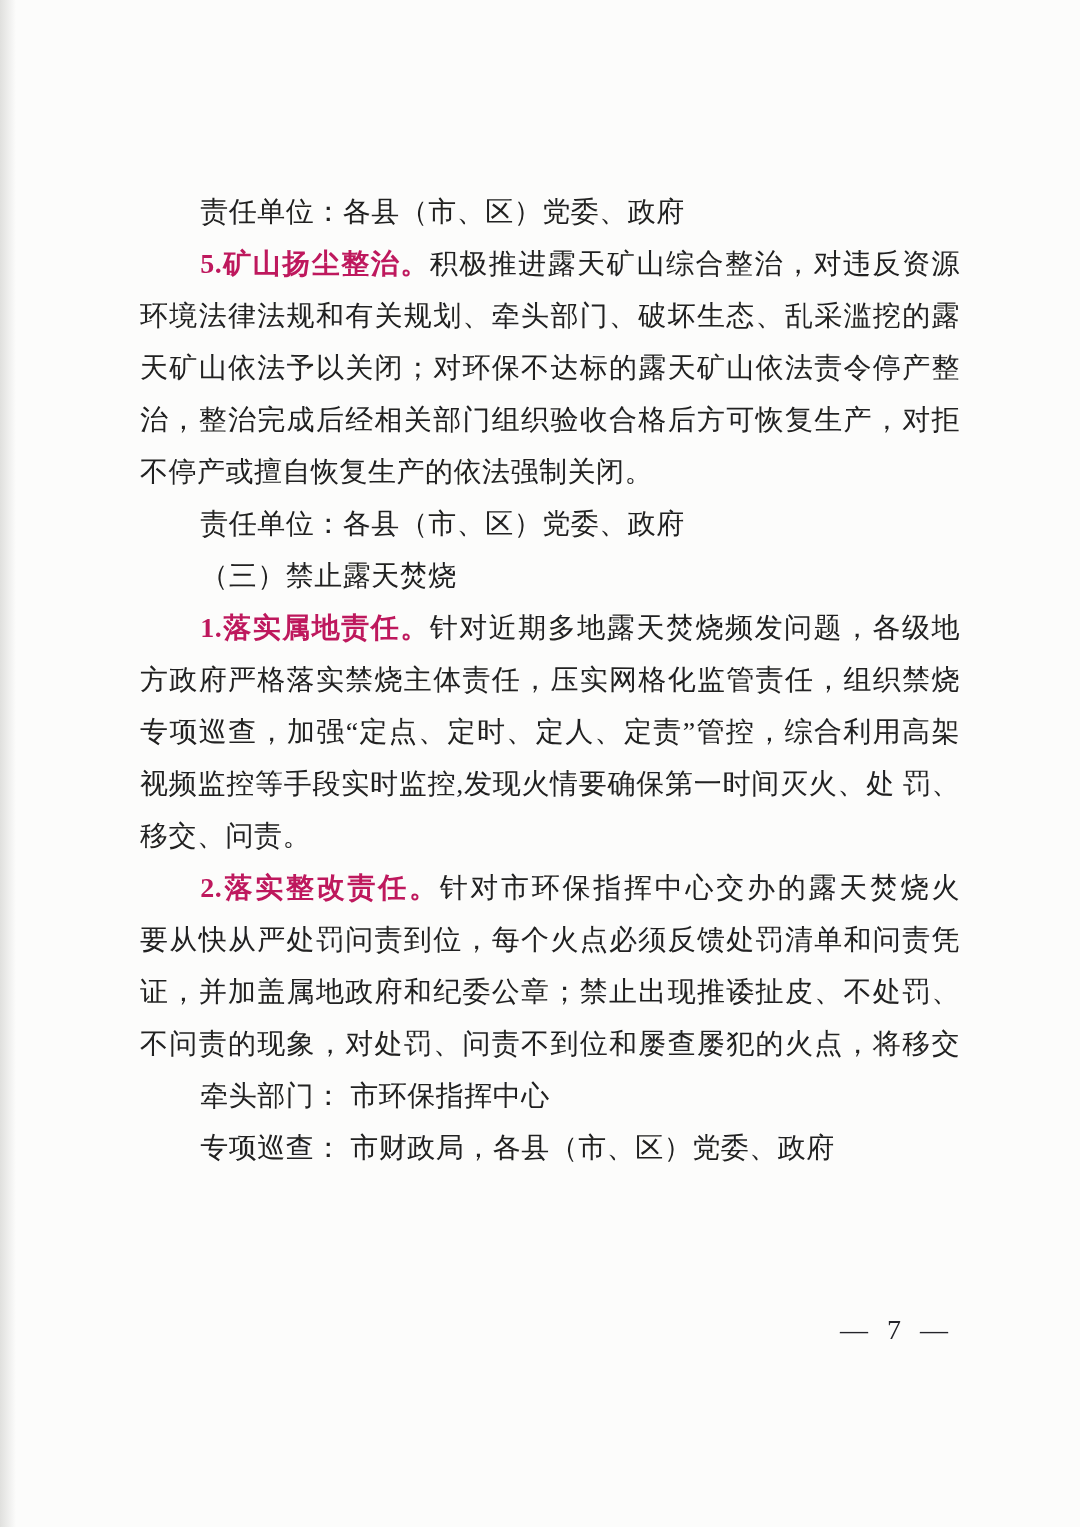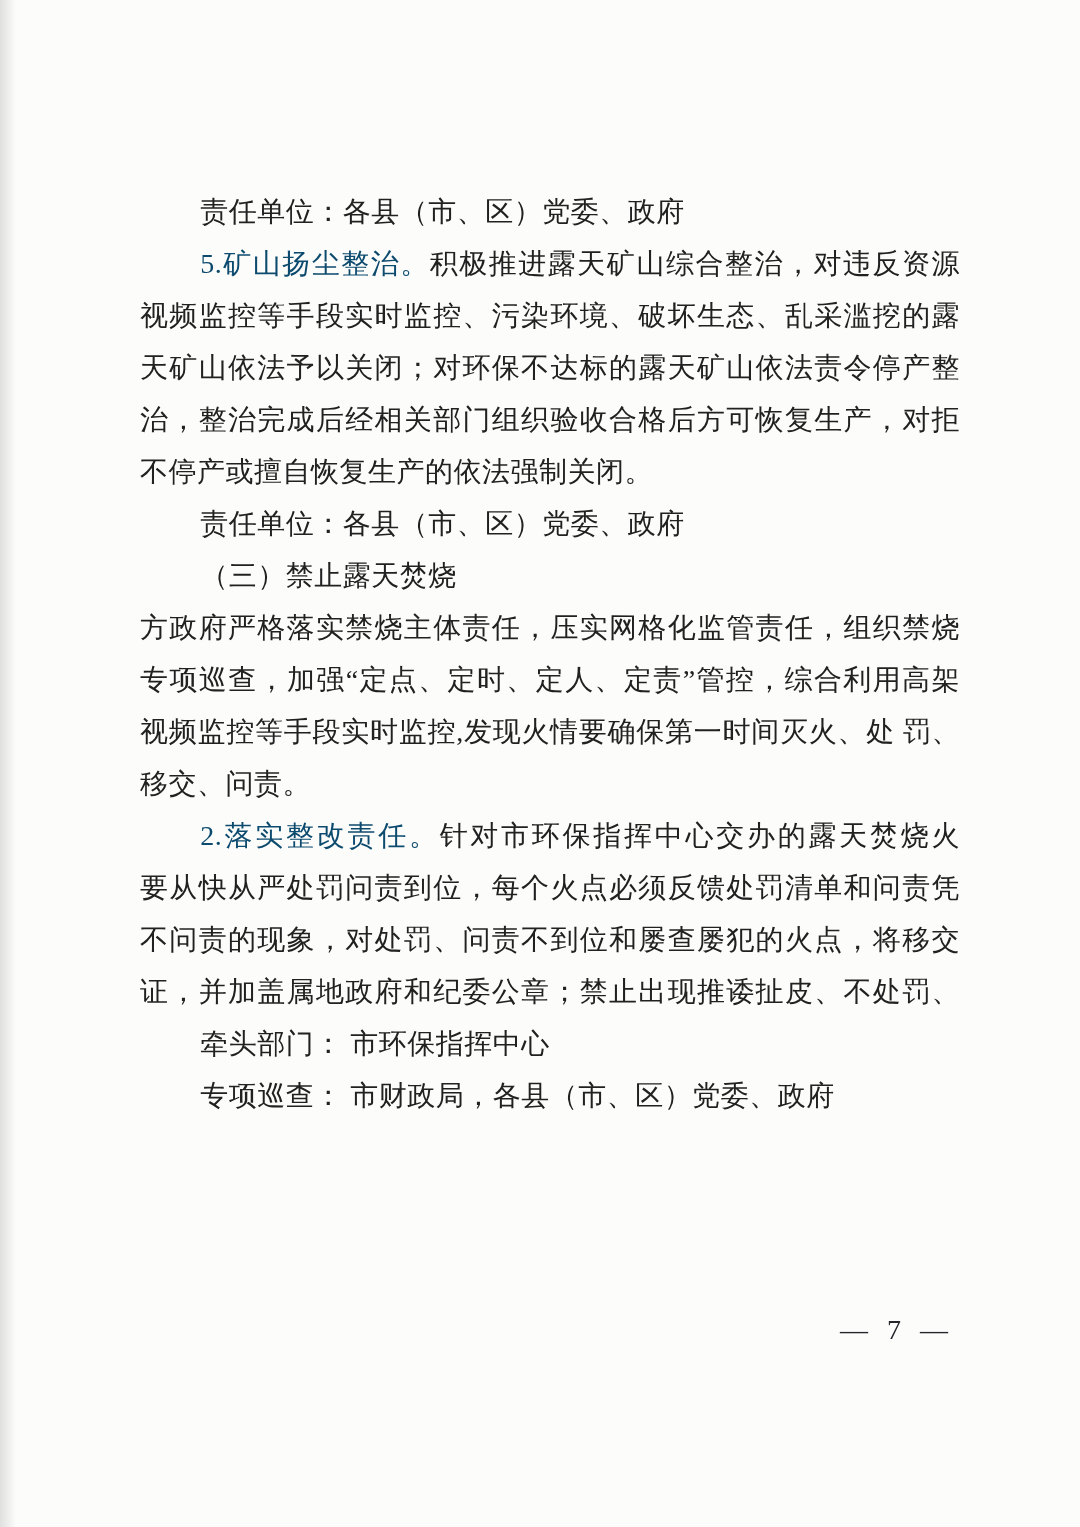--- a/index.html
+++ b/index.html
@@ -38,52 +38,53 @@
     margin: 0;
     height: 52px;
     overflow: hidden;
     white-space: pre-wrap;
   }
   .line.indent { text-indent: 2.15em; }
   .line.justify {
     text-align: justify;
     text-align-last: justify;
   }
-  .lead { font-weight: 400; color: #0c4a6e; }
+  .lead { font-weight: 700; color: #be185d; }
   .page-number {
     position: absolute;
     top: 1314px;
     right: 160px;
     font-size: 28px;
     letter-spacing: 1px;
     word-spacing: 10px;
     color: #24242a;
   }
 </style>
 </head>
 <body>
 
 <div class="page">
   <div class="scan-edge"></div>
 
   <main class="doc-body">
       <p class="line indent"><span>责任单位：各县（市、区）党委、政府</span></p>
       <p class="line indent justify"><b class="lead">5.矿山扬尘整治。</b><span>积极推进露天矿山综合整治，对违反资源</span></p>
-      <p class="line justify"><span>视频监控等手段实时监控、污染环境、破坏生态、乱采滥挖的露</span></p>
+      <p class="line justify"><span>环境法律法规和有关规划、牵头部门、破坏生态、乱采滥挖的露</span></p>
       <p class="line justify"><span>天矿山依法予以关闭；对环保不达标的露天矿山依法责令停产整</span></p>
       <p class="line justify"><span>治，整治完成后经相关部门组织验收合格后方可恢复生产，对拒</span></p>
       <p class="line"><span>不停产或擅自恢复生产的依法强制关闭。</span></p>
       <p class="line indent"><span>责任单位：各县（市、区）党委、政府</span></p>
       <p class="line indent"><span>（三）禁止露天焚烧</span></p>
+      <p class="line indent justify"><b class="lead">1.落实属地责任。</b><span>针对近期多地露天焚烧频发问题，各级地</span></p>
       <p class="line justify"><span>方政府严格落实禁烧主体责任，压实网格化监管责任，组织禁烧</span></p>
       <p class="line justify"><span>专项巡查，加强“定点、定时、定人、定责”管控，综合利用高架</span></p>
       <p class="line justify"><span>视频监控等手段实时监控,发现火情要确保第一时间灭火、处 罚、</span></p>
       <p class="line"><span>移交、问责。</span></p>
       <p class="line indent justify"><b class="lead">2.落实整改责任。</b><span>针对市环保指挥中心交办的露天焚烧火点，</span></p>
       <p class="line justify"><span>要从快从严处罚问责到位，每个火点必须反馈处罚清单和问责凭</span></p>
+      <p class="line justify"><span>证，并加盖属地政府和纪委公章；禁止出现推诿扯皮、不处罚、</span></p>
       <p class="line justify"><span>不问责的现象，对处罚、问责不到位和屡查屡犯的火点，将移交</span></p>
-      <p class="line justify"><span>证，并加盖属地政府和纪委公章；禁止出现推诿扯皮、不处罚、</span></p>
       <p class="line indent"><span>牵头部门： 市环保指挥中心</span></p>
       <p class="line indent"><span>专项巡查： 市财政局，各县（市、区）党委、政府</span></p>
     </main>
 
   <div class="page-number">— 7 —</div>
 </div>
 
 </body></html>

